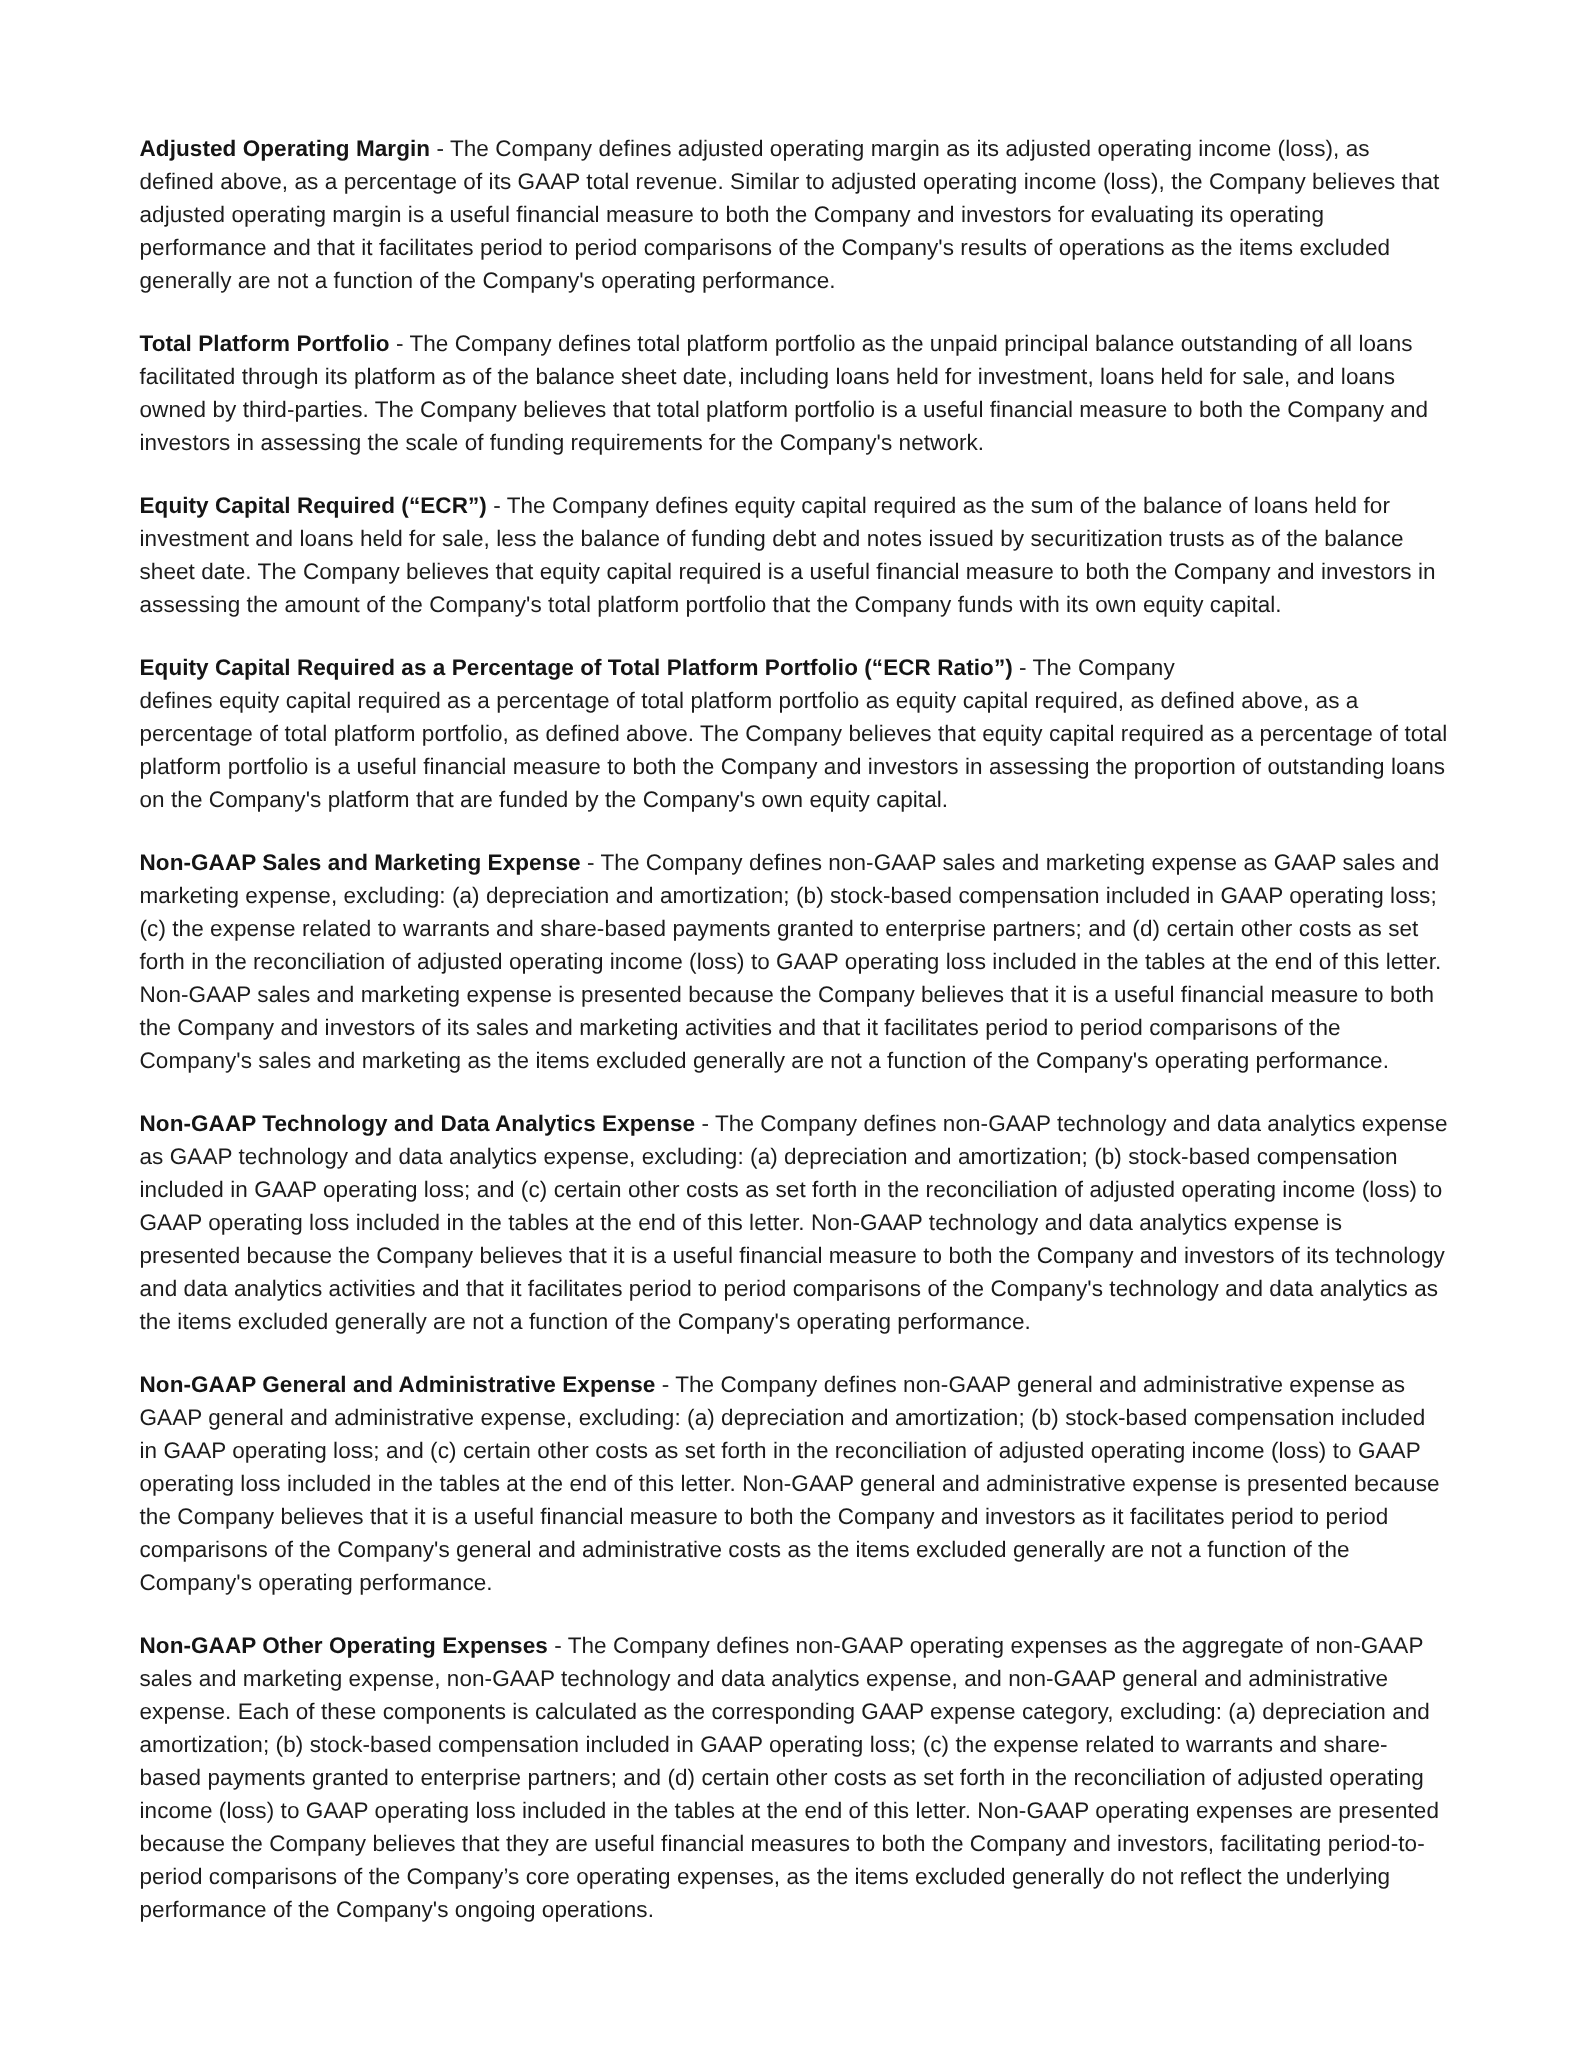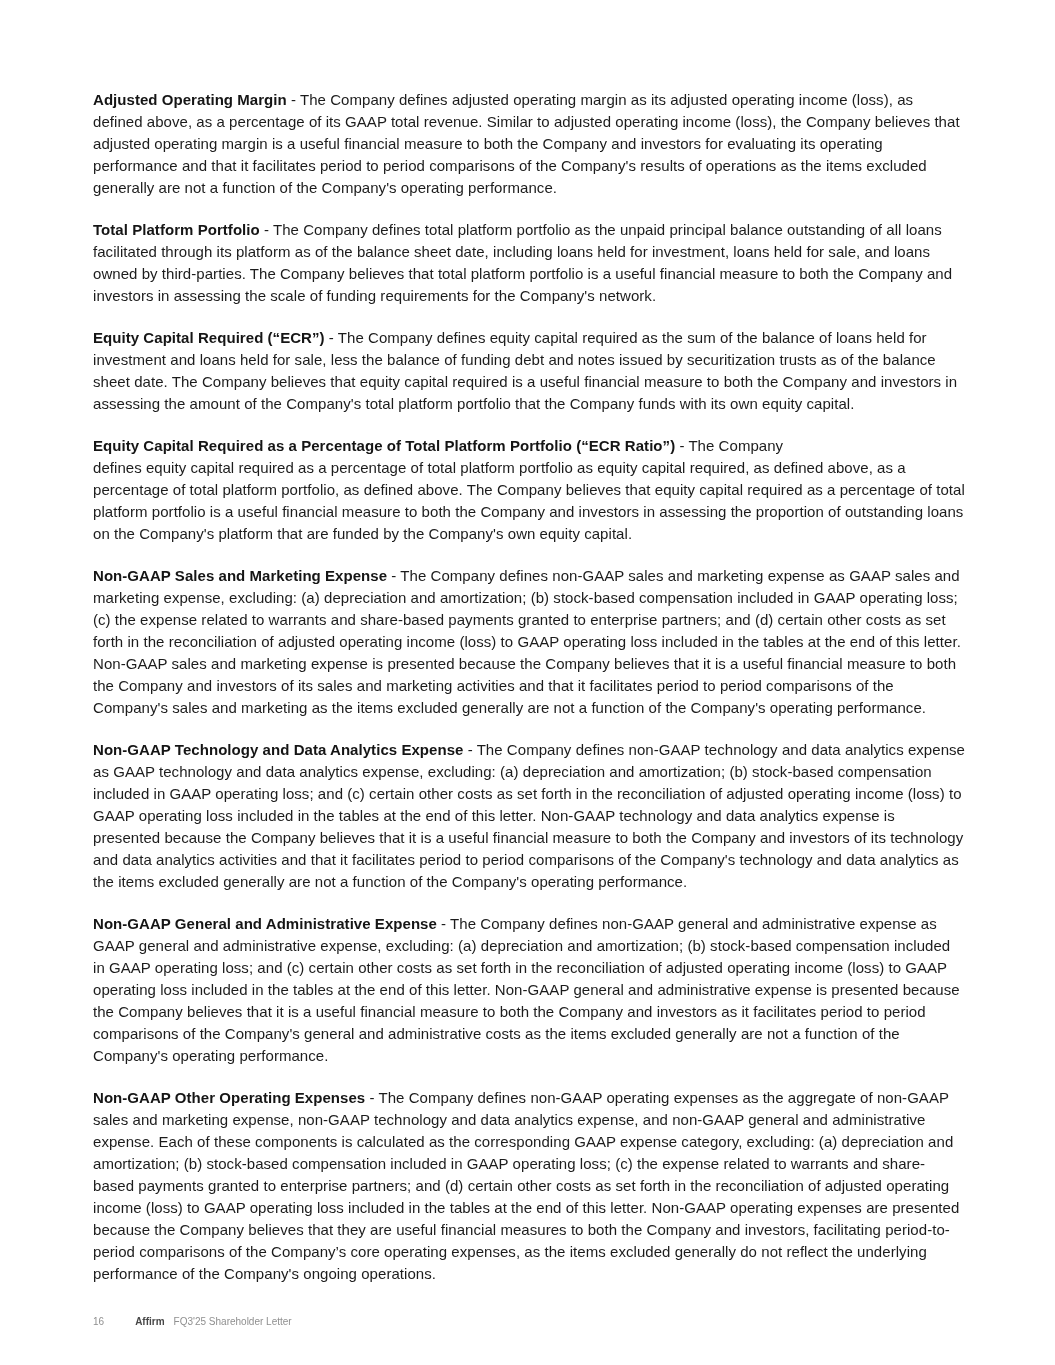--- a/index.html
+++ b/index.html
@@ -87,17 +87,14 @@
     <p class="def"><span class="term">Non-GAAP Sales and Marketing Expense</span><span class="text"> - The Company defines non-GAAP sales and marketing expense as GAAP sales and marketing expense, excluding: (a) depreciation and amortization; (b) stock-based compensation included in GAAP operating loss; (c) the expense related to warrants and share-based payments granted to enterprise partners; and (d) certain other costs as set forth in the reconciliation of adjusted operating income (loss) to GAAP operating loss included in the tables at the end of this letter. Non-GAAP sales and marketing expense is presented because the Company believes that it is a useful financial measure to both the Company and investors of its sales and marketing activities and that it facilitates period to period comparisons of the Company's sales and marketing as the items excluded generally are not a function of the Company's operating performance.</span></p>
 
     <p class="def"><span class="term">Non-GAAP Technology and Data Analytics Expense</span><span class="text"> - The Company defines non-GAAP technology and data analytics expense as GAAP technology and data analytics expense, excluding: (a) depreciation and amortization; (b) stock-based compensation included in GAAP operating loss; and (c) certain other costs as set forth in the reconciliation of adjusted operating income (loss) to GAAP operating loss included in the tables at the end of this letter. Non-GAAP technology and data analytics expense is presented because the Company believes that it is a useful financial measure to both the Company and investors of its technology and data analytics activities and that it facilitates period to period comparisons of the Company's technology and data analytics as the items excluded generally are not a function of the Company's operating performance.</span></p>
 
     <p class="def"><span class="term">Non-GAAP General and Administrative Expense</span><span class="text"> - The Company defines non-GAAP general and administrative expense as GAAP general and administrative expense, excluding: (a) depreciation and amortization; (b) stock-based compensation included in GAAP operating loss; and (c) certain other costs as set forth in the reconciliation of adjusted operating income (loss) to GAAP operating loss included in the tables at the end of this letter. Non-GAAP general and administrative expense is presented because the Company believes that it is a useful financial measure to both the Company and investors as it facilitates period to period comparisons of the Company's general and administrative costs as the items excluded generally are not a function of the Company's operating performance.</span></p>
 
     <p class="def"><span class="term">Non-GAAP Other Operating Expenses</span><span class="text"> - The Company defines non-GAAP operating expenses as the aggregate of non-GAAP sales and marketing expense, non-GAAP technology and data analytics expense, and non-GAAP general and administrative expense. Each of these components is calculated as the corresponding GAAP expense category, excluding: (a) depreciation and amortization; (b) stock-based compensation included in GAAP operating loss; (c) the expense related to warrants and share-based payments granted to enterprise partners; and (d) certain other costs as set forth in the reconciliation of adjusted operating income (loss) to GAAP operating loss included in the tables at the end of this letter. Non-GAAP operating expenses are presented because the Company believes that they are useful financial measures to both the Company and investors, facilitating period-to-period comparisons of the Company’s core operating expenses, as the items excluded generally do not reflect the underlying performance of the Company's ongoing operations.</span></p>
 
   </div>
 
-  <div class="footer">
-    <span class="page-num">16</span><span class="brand">Affirm</span><span class="doc-title">FQ3'25 Shareholder Letter</span>
-  </div>
 
 </div>
 
 </body></html>

